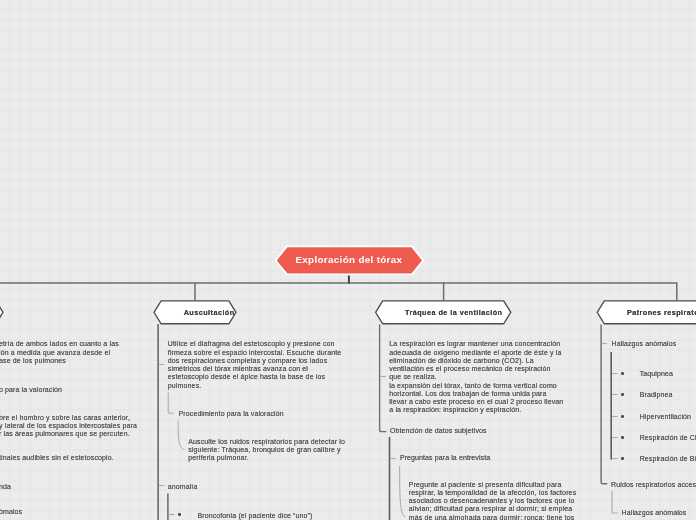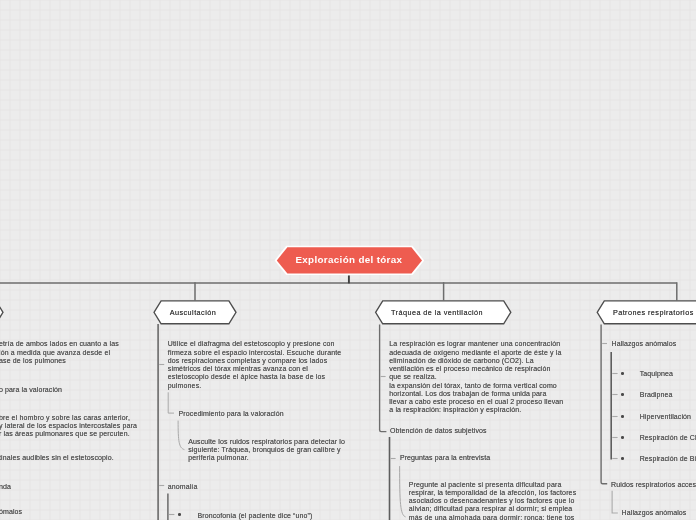--- a/index.html
+++ b/index.html
@@ -5,23 +5,23 @@
 html,body{margin:0;padding:0;}
 *{-webkit-font-smoothing:antialiased;}
 body{width:696px;height:520px;overflow:hidden;background:#ececec;
  font-family:"Liberation Sans",sans-serif;position:relative;}
 #grid{position:absolute;left:0;top:0;width:696px;height:520px;
  background-image:linear-gradient(to right,#e5e4e4 1px,transparent 1px),
                   linear-gradient(to bottom,#e5e4e4 1px,transparent 1px);
  background-size:10px 10px;background-position:-0.5px -0.5px;}
 #svg{position:absolute;left:0;top:0;}
 #layer{position:absolute;left:0;top:0;width:696px;height:520px;}
-.nodelabel{position:absolute;color:#434343;font-weight:normal;font-size:7.25px;
+.nodelabel{position:absolute;color:#434343;font-weight:bold;font-size:7.25px;
  line-height:9px;white-space:nowrap;letter-spacing:.45px;
- text-shadow:0 0 .25px #4a4a4a;}
+ text-shadow:0 0 .25px #4a4a4a;margin-left:14px;}
 .roottext{position:absolute;color:#ffffff;font-weight:bold;font-size:9.8px;
  line-height:12px;white-space:nowrap;letter-spacing:.35px;}
 .note{position:absolute;color:#5a5a5a;font-size:7px;line-height:8.25px;
  white-space:pre;letter-spacing:.14px;text-shadow:0 0 .22px #5a5a5a;}
 .lab{position:absolute;color:#5a5a5a;font-size:7px;line-height:9px;
  white-space:nowrap;letter-spacing:.1px;text-shadow:0 0 .22px #5a5a5a;}
 .bdot{position:absolute;width:2.7px;height:2.7px;border-radius:50%;background:#4a4a4a;}
 </style>
 </head>
 <body>

